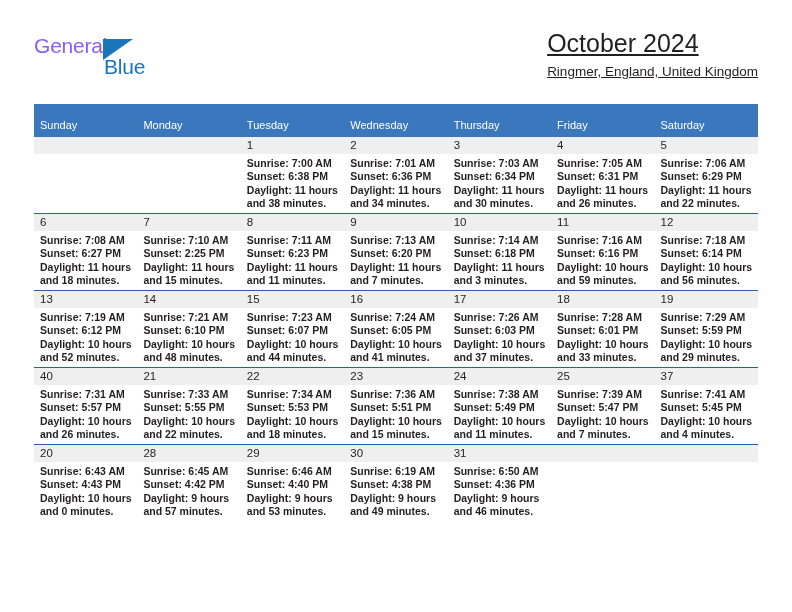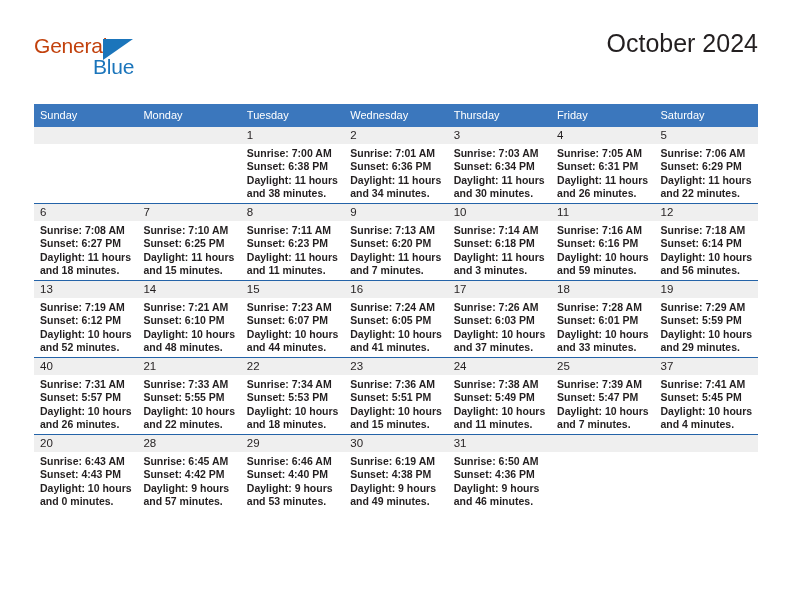--- a/index.html
+++ b/index.html
@@ -35,46 +35,47 @@
     top: 6px;
     width: 200px;
     height: 52px;
   }
   .logo-general {
     position: absolute;
     left: 0;
     top: 0;
     font-size: 21px;
     letter-spacing: -0.2px;
-    color: #c2410c;
+    color: #8b5cf6;
     line-height: 24px;
   }
   .logo-triangle {
     position: absolute;
     left: 69px;
     top: 5px;
     width: 0;
     height: 0;
     border-left: 30px solid #1b75bb;
     border-bottom: 21px solid transparent;
   }
   .logo-blue {
     position: absolute;
-    left: 59px;
+    left: 70px;
     top: 21px;
     font-size: 21px;
     letter-spacing: -0.2px;
     color: #1b75bb;
     line-height: 24px;
   }
   .title-block {
     position: absolute;
     right: 0;
     top: 0;
     text-align: left;
+    text-decoration: underline;
   }
   .cal-title {
     font-size: 25px;
     color: #231f20;
     line-height: 30px;
     white-space: nowrap;
   }
   .cal-subtitle {
     margin-top: 6px;
     font-size: 13.5px;
@@ -91,21 +92,21 @@
     width: 724px;
     border-collapse: collapse;
     table-layout: fixed;
   }
   .calendar th {
     background: #3b77bd;
     color: #ffffff;
     font-size: 11px;
     font-weight: normal;
     text-align: left;
-    padding: 5px 0 5px 6px;
+    padding: 15px 0 5px 6px;
     height: 12px;
     line-height: 13px;
   }
   .week-row > td {
     vertical-align: top;
     padding: 0;
     border-top: 1.5px solid #2463a8;
     height: 76px;
   }
   .week-row:first-of-type > td {
@@ -146,20 +147,21 @@
   <div class="header">
 
     <div class="logo">
       <span class="logo-general">General</span>
       <span class="logo-triangle"></span>
       <span class="logo-blue">Blue</span>
     </div>
 
     <div class="title-block">
       <div class="cal-title">October 2024</div>
+      <div class="cal-subtitle">Ringmer, England, United Kingdom</div>
     </div>
 
   </div>
 
   <table class="calendar">
     <thead>
       <tr id="weekday-header-row">
           <th>Sunday</th>
           <th>Monday</th>
           <th>Tuesday</th>
@@ -247,21 +249,21 @@
                 <div>Daylight: 11 hours</div>
                 <div>and 18 minutes.</div>
               </div>
             </div>
           </td>
           <td>
             <div class="daycell">
               <div class="daynum-band">7</div>
               <div class="details">
                 <div>Sunrise: 7:10 AM</div>
-                <div>Sunset: 6:25 PM</div>
+                <div>Sunset: 2:25 PM</div>
                 <div>Daylight: 11 hours</div>
                 <div>and 15 minutes.</div>
               </div>
             </div>
           </td>
           <td>
             <div class="daycell">
               <div class="daynum-band">8</div>
               <div class="details">
                 <div>Sunrise: 7:11 AM</div>

